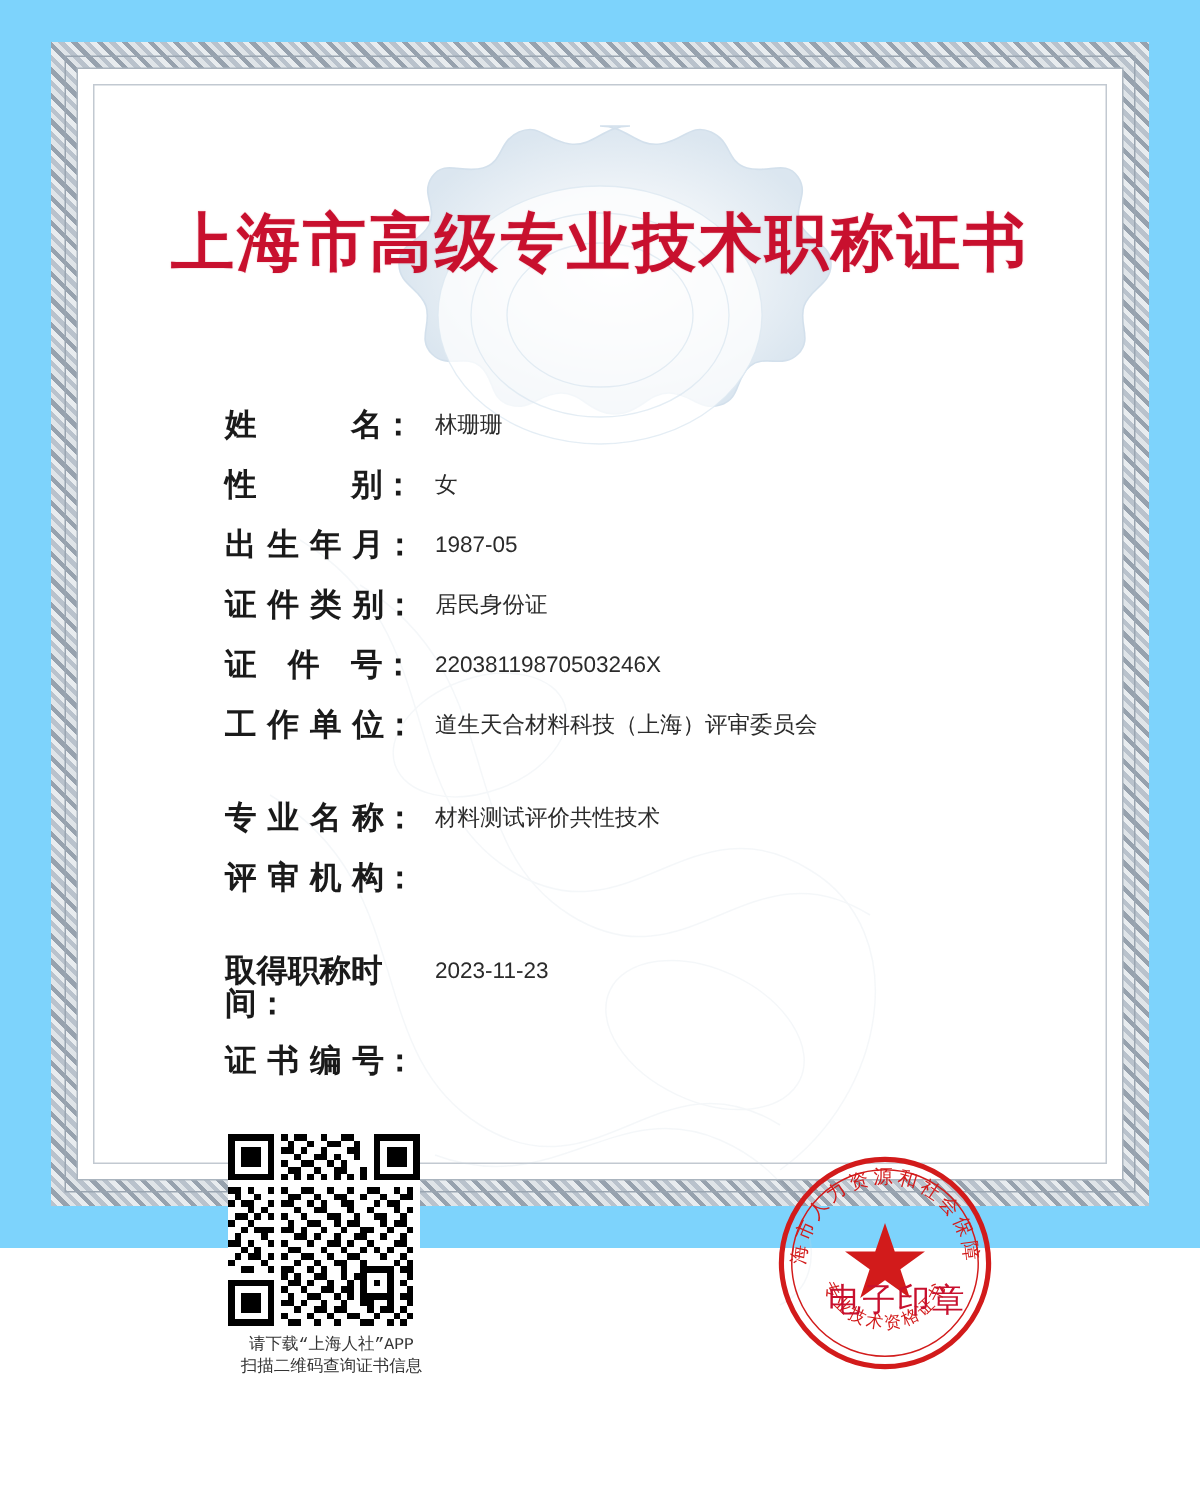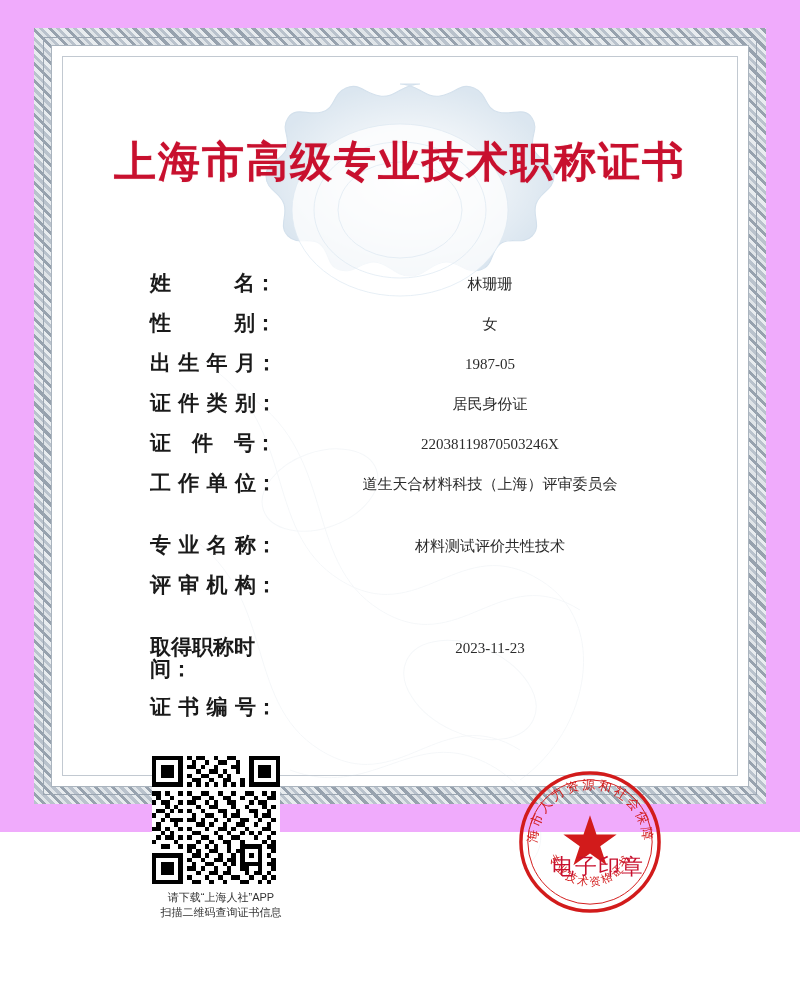--- a/index.html
+++ b/index.html
@@ -12,21 +12,21 @@
     height: 1000px;
     font-family: "Liberation Sans", sans-serif;
     overflow: hidden;
   }
 
   
   .cert-page {
     position: relative;
     width: 800px;
     height: 832px;
-    background: #f0abfc;
+    background: #7dd3fc;
     box-sizing: border-box;
   }
 
   
   .border-outer {
     position: absolute;
     left: 34px;
     top: 28px;
     right: 34px;
     bottom: 28px;
@@ -120,46 +120,45 @@
     flex: 0 0 140px;
     font-family: "DejaVu Sans", sans-serif;
     font-size: 21px;
     font-weight: bold;
     color: #1a1a1a;
     letter-spacing: 0px;
     line-height: 22px;
   }
   .field-value {
     flex: 1;
-    font-family: Liberation Serif, serif;
+    font-family: Liberation Sans, sans-serif;
     font-size: 15px;
     color: #2b2b2b;
     line-height: 22px;
     padding-top: 1px;
     white-space: pre-line;
-    text-align: center;
   }
   .group-gap { height: 22px; }
 
   
   .qr-block {
     position: absolute;
     left: 152px;
     top: 756px;
     width: 140px;
   }
   .qr-img {
     width: 128px;
     height: 128px;
     display: block;
   }
   .qr-caption {
     margin-top: 6px;
     margin-left: -6px;
-    font-family: Liberation Sans, sans-serif;
+    font-family: Liberation Mono, monospace;
     font-size: 11px;
     color: #333;
     line-height: 15px;
     text-align: center;
     width: 150px;
     white-space: pre-line;
   }
 
   
   .seal {

